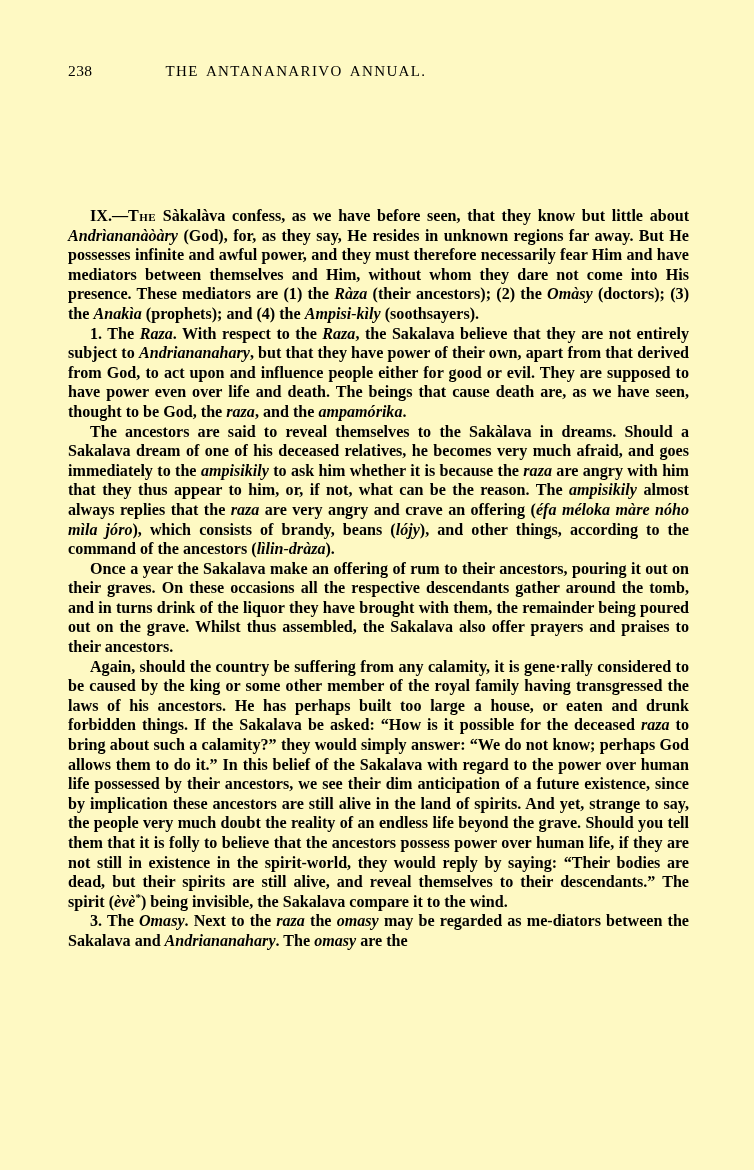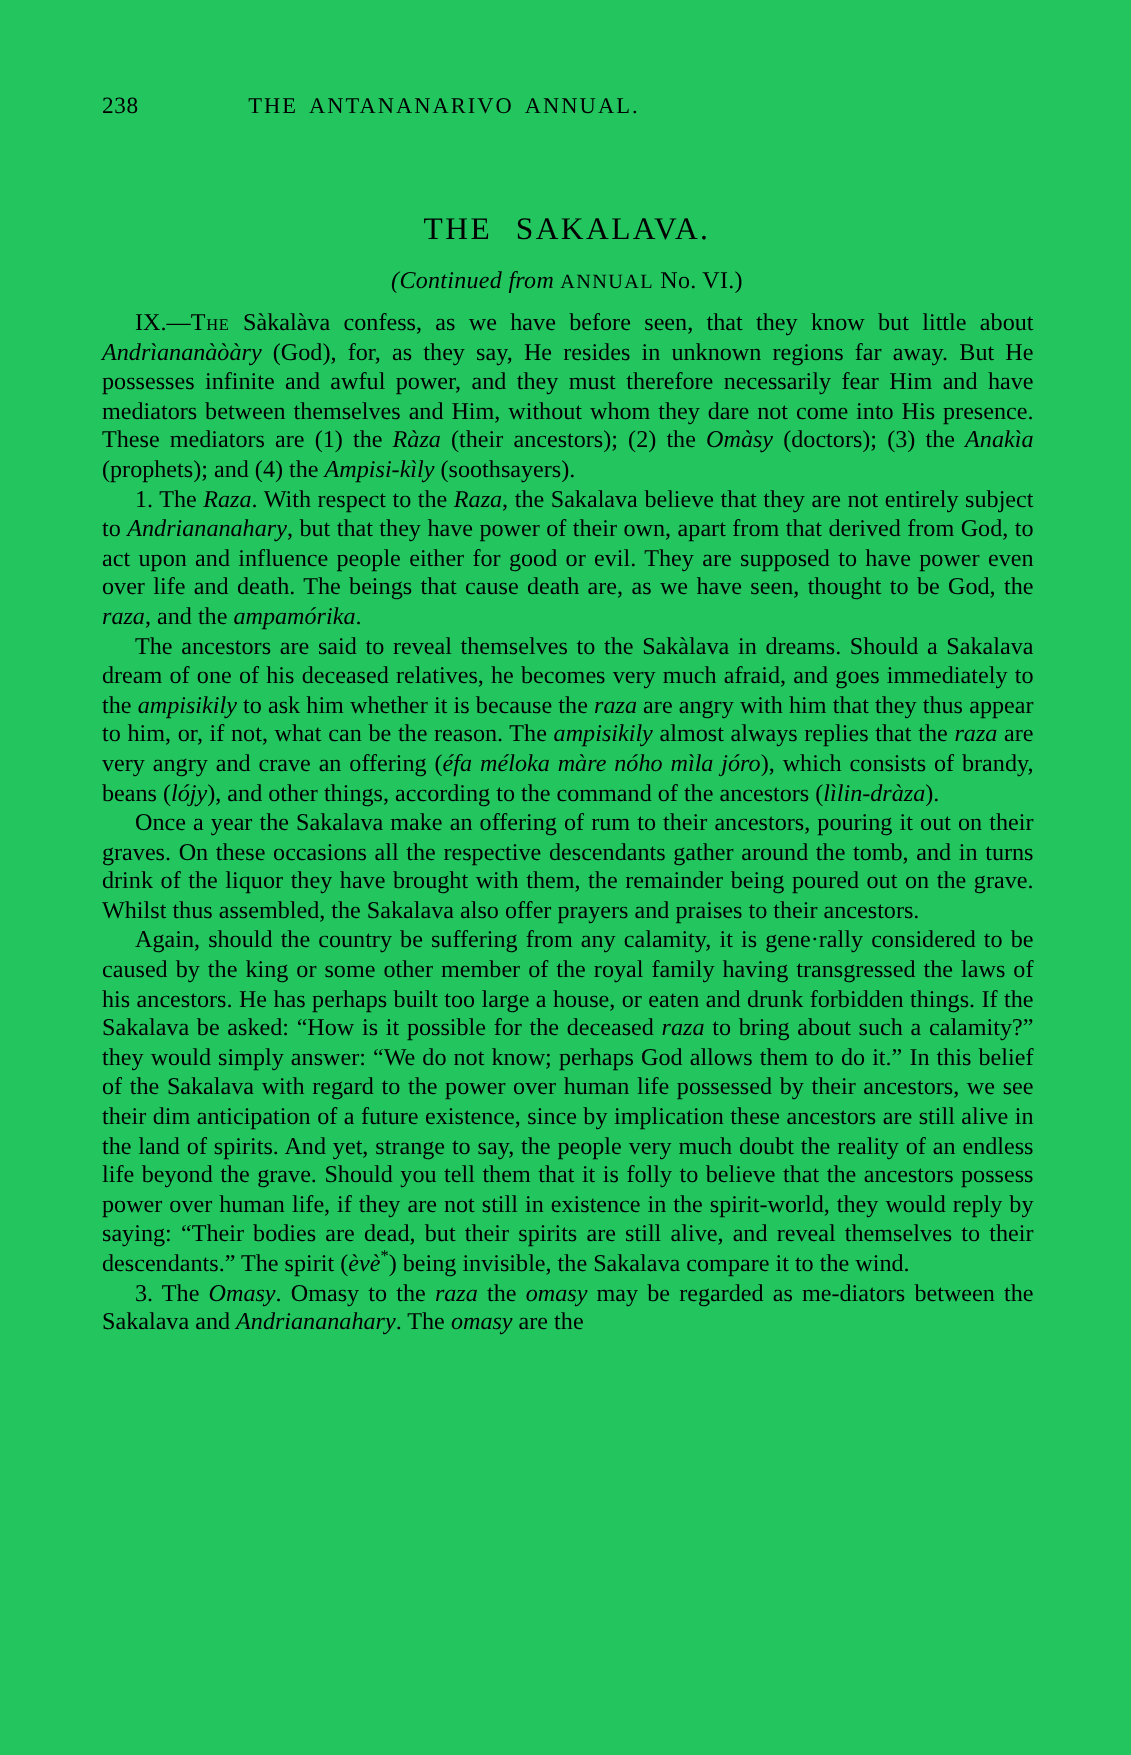--- a/index.html
+++ b/index.html
@@ -9,21 +9,21 @@
     background: #ffffff;
   }
   body {
     font-family: "Liberation Serif", "DejaVu Serif", serif;
     color: #000000;
   }
   .page {
     position: relative;
     width: 754px;
     height: 1170px;
-    background: #22c55e;
+    background: #fef9c3;
     overflow: hidden;
     box-sizing: border-box;
   }
   
   .running-head {
     position: absolute;
     left: 68px;
     top: 62px;
     width: 620px;
     height: 22px;
@@ -68,20 +68,21 @@
     font-size: 13.5px;
     letter-spacing: 0.9px;
     text-transform: uppercase;
   }
   
   .body-text {
     position: absolute;
     left: 68px;
     top: 206px;
     width: 621px;
+    font-weight: bold;
   }
   .para {
     margin: 0;
     font-size: 16.1px;
     line-height: 19.6px;
     text-align: justify;
     text-justify: inter-word;
     text-indent: 22px;
     hyphens: none;
   }
@@ -99,29 +100,23 @@
 </head>
 <body>
 
 <div class="page">
 
   <div class="running-head">
     <span class="folio">238</span>
     <span class="head-title">THE ANTANANARIVO ANNUAL.</span>
   </div>
 
-  <div class="title-block">
-    <h1 class="article-title">THE  SAKALAVA.</h1>
-    <div class="subtitle">
-      <span class="it">(Continued from </span><span class="sc">Annual</span><span> No. VI.)</span>
-    </div>
-  </div>
 
   <div class="body-text">
       <p class="para"><span>IX.—</span><span class="sc">The</span><span> Sàkalàva confess, as we have before seen, that they know but little about </span><span class="it">Andrìananàòàry</span><span> (God), for, as they say, He resides in unknown regions far away.  But He possesses infinite and awful power, and they must therefore necessarily fear Him and have mediators between themselves and Him, without whom they dare not come into His presence.  These mediators are (1) the </span><span class="it">Ràza</span><span> (their ancestors); (2) the </span><span class="it">Omàsy</span><span> (doctors); (3) the </span><span class="it">Anakìa</span><span> (prophets); and (4) the </span><span class="it">Ampisi-kìly</span><span> (soothsayers).</span></p>
       <p class="para"><span>1.  The </span><span class="it">Raza</span><span>.  With respect to the </span><span class="it">Raza</span><span>, the Sakalava believe that they are not entirely subject to </span><span class="it">Andriananahary</span><span>, but that they have power of their own, apart from that derived from God, to act upon and influence people either for good or evil.  They are supposed to have power even over life and death.  The beings that cause death are, as we have seen, thought to be God, the </span><span class="it">raza</span><span>, and the </span><span class="it">ampamórika</span><span>.</span></p>
       <p class="para"><span>The ancestors are said to reveal themselves to the Sakàlava in dreams. Should a Sakalava dream of one of his deceased relatives, he becomes very much afraid, and goes immediately to the </span><span class="it">ampisikily</span><span> to ask him whether it is because the </span><span class="it">raza</span><span> are angry with him that they thus appear to him, or, if not, what can be the reason.  The </span><span class="it">ampisikily</span><span> almost always replies that the </span><span class="it">raza</span><span> are very angry and crave an offering (</span><span class="it">éfa méloka màre nóho mìla jóro</span><span>), which consists of brandy, beans (</span><span class="it">lójy</span><span>), and other things, according to the command of the ancestors (</span><span class="it">lìlin-dràza</span><span>).</span></p>
       <p class="para"><span>Once a year the Sakalava make an offering of rum to their ancestors, pouring it out on their graves.  On these occasions all the respective descendants gather around the tomb, and in turns drink of the liquor they have brought with them, the remainder being poured out on the grave.  Whilst thus assembled, the Sakalava also offer prayers and praises to their ancestors.</span></p>
       <p class="para"><span>Again, should the country be suffering from any calamity, it is gene·rally considered to be caused by the king or some other member of the royal family having transgressed the laws of his ancestors.  He has perhaps built too large a house, or eaten and drunk forbidden things. If the Sakalava be asked: “How is it possible for the deceased </span><span class="it">raza</span><span> to bring about such a calamity?” they would simply answer:  “We do not know; perhaps God allows them to do it.”  In this belief of the Sakalava with regard to the power over human life possessed by their ancestors, we see their dim anticipation of a future existence, since by implication these ancestors are still alive in the land of spirits.  And yet, strange to say, the people very much doubt the reality of an endless life beyond the grave. Should you tell them that it is folly to believe that the ancestors possess power over human life, if they are not still in existence in the spirit-world, they would reply by saying: “Their bodies are dead, but their spirits are still alive, and reveal themselves to their descendants.” The spirit (</span><span class="it">èvè</span><sup class="fn">*</sup><span>) being invisible, the Sakalava compare it to the wind.</span></p>
-      <p class="para"><span>3.  The </span><span class="it">Omasy</span><span>.  Omasy to the </span><span class="it">raza</span><span> the </span><span class="it">omasy</span><span> may be regarded as me-diators between the Sakalava and </span><span class="it">Andriananahary</span><span>.  The </span><span class="it">omasy</span><span> are the</span></p>
+      <p class="para"><span>3.  The </span><span class="it">Omasy</span><span>.  Next to the </span><span class="it">raza</span><span> the </span><span class="it">omasy</span><span> may be regarded as me-diators between the Sakalava and </span><span class="it">Andriananahary</span><span>.  The </span><span class="it">omasy</span><span> are the</span></p>
     </div>
 
 </div>
 
 </body></html>

